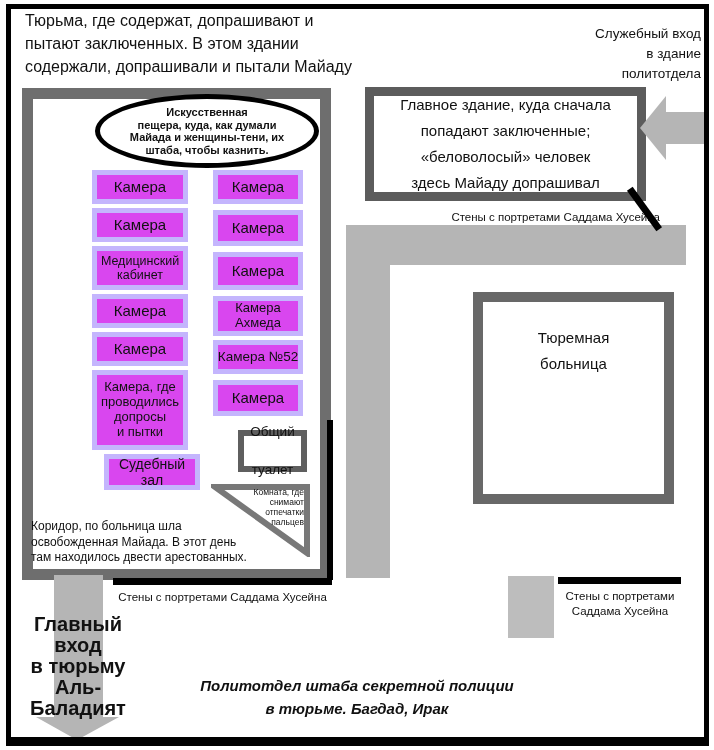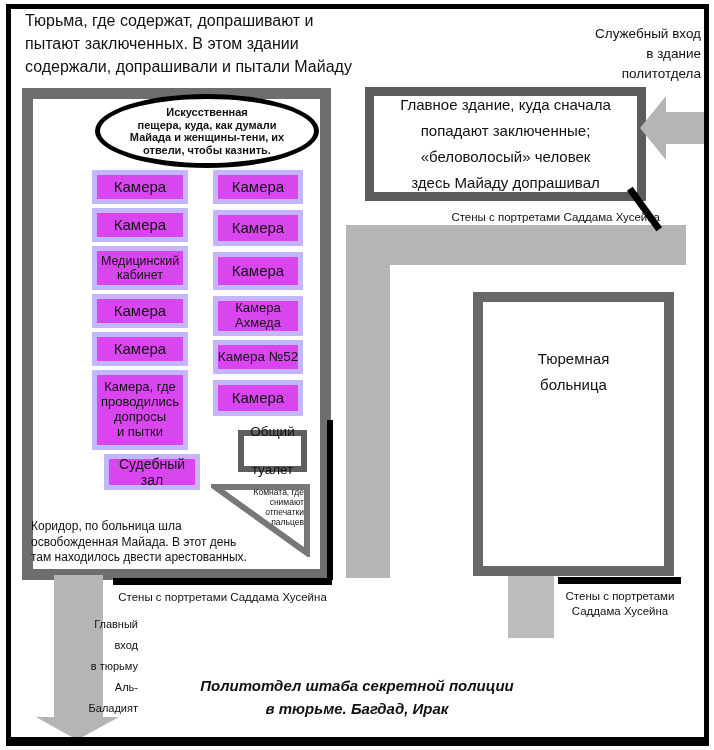--- a/index.html
+++ b/index.html
@@ -10,43 +10,43 @@
   .abs{position:absolute;}
   .frame{position:absolute;left:6px;top:4px;right:5px;bottom:4px;
     border:5px solid #000;border-bottom-width:9px;pointer-events:none;z-index:40;}
   .line{white-space:nowrap;}
   
   .bldg{position:absolute;background:#fff;box-sizing:border-box;}
   .prison-bldg{left:22px;top:88px;width:309px;height:492px;border:11px solid #6e6e6e;}
   .main-bldg{left:365px;top:87px;width:281px;height:114px;border:9px solid #5c5c5c;
     display:flex;flex-direction:column;justify-content:center;align-items:center;
     text-align:center;font-size:15px;line-height:26px;}
-  .hospital{left:473px;top:292px;width:201px;height:284px;border:10px solid #686868;
-    text-align:center;font-size:15px;line-height:26px;padding-top:44px;}
+  .hospital{left:473px;top:292px;width:201px;height:212px;border:10px solid #686868;
+    text-align:center;font-size:15px;line-height:26px;padding-top:23px;}
   
   .gray{background:#b5b5b5;}
   
   .cell{position:absolute;background:#d946ef;box-sizing:border-box;border:5px solid #c4b5fd;
     display:flex;flex-direction:column;justify-content:center;align-items:center;
     text-align:center;font-size:15px;line-height:1.15;z-index:6;}
   .fs12{font-size:12.5px;} .fs13{font-size:13px;} .fs135{font-size:13.5px;} .fs14{font-size:14px;}
   .ellipse{position:absolute;left:95px;top:94px;width:214px;height:64px;background:#fff;
     border:5px solid #000;border-radius:50%;z-index:7;
     display:flex;flex-direction:column;justify-content:center;align-items:center;
     text-align:center;font-size:11px;line-height:12.5px;font-weight:bold;}
   .toilet{position:absolute;left:238px;top:430px;width:69px;height:42px;background:#fff;
     box-sizing:border-box;border:6px solid #5f5f5f;display:flex;flex-direction:column;
     justify-content:center;align-items:center;text-align:center;font-size:13.5px;line-height:16px;z-index:6;gap:22px;}
   .note{font-size:12px;line-height:15.5px;}
   .walls-label{font-size:11.5px;line-height:15px;}
   .blackbar{position:absolute;background:#000;z-index:8;}
   .door{position:absolute;left:641px;top:184px;width:7px;height:50px;background:#000;
     transform:rotate(-36deg);z-index:9;}
   .caption{font-size:15px;line-height:23px;font-weight:bold;text-align:center;font-style:italic;}
-  .entr-text{font-size:11px;line-height:21px;font-weight:normal;text-align:right;z-index:12;}
+  .entr-text{font-size:20px;line-height:21px;font-weight:bold;text-align:center;z-index:12;}
   svg{display:block;}
 </style>
 </head>
 <body>
 
 <div class="canvas">
 
   <div class="frame"></div>
 
   <div class="abs" style="left:25px;top:9px;width:350px;font-size:16px;line-height:23px;">
@@ -78,21 +78,21 @@
 
   <div class="abs gray" style="left:346px;top:225px;width:340px;height:40px;z-index:2;"></div>
   <div class="abs gray" style="left:346px;top:225px;width:44px;height:353px;z-index:2;"></div>
 
   <div class="bldg prison-bldg"></div>
 
   <div class="ellipse">
     <div class="line">Искусственная</div>
     <div class="line">пещера, куда, как думали</div>
     <div class="line">Майада и женщины-тени, их</div>
-    <div class="line">отвели, чтобы казнить.</div>
+    <div class="line">штаба, чтобы казнить.</div>
   </div>
 
   <div class="cell" style="left:92px;top:170px;width:96px;height:34px;">
     <div class="line">Камера</div>
   </div>
   <div class="cell" style="left:92px;top:208px;width:96px;height:34px;">
     <div class="line">Камера</div>
   </div>
   <div class="cell fs12" style="left:92px;top:246px;width:96px;height:44px;">
     <div class="line">Медицинский</div>

